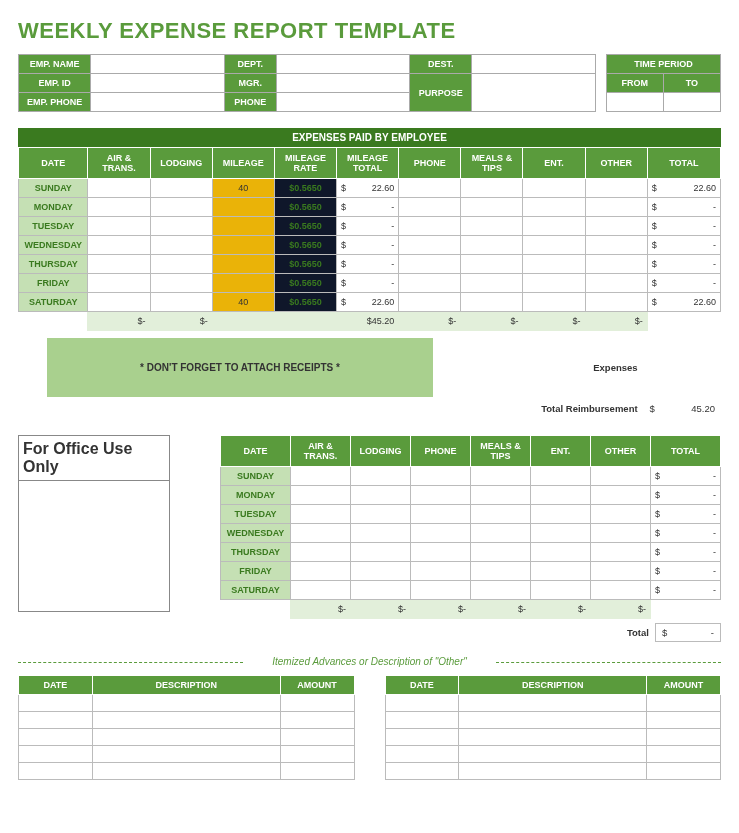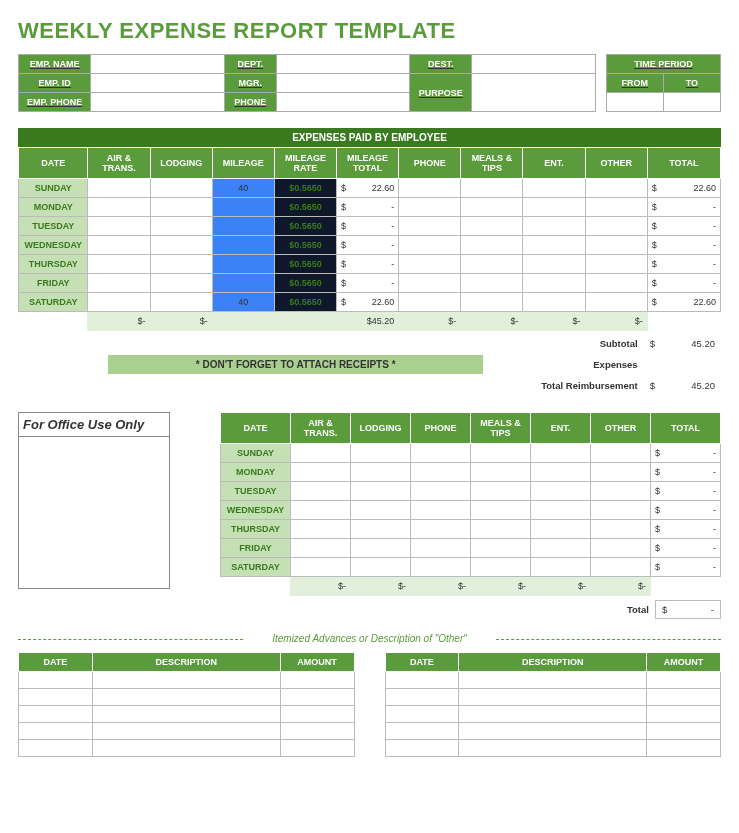--- a/index.html
+++ b/index.html
@@ -75,21 +75,21 @@
     color: #3a7a1f;
     font-weight: bold;
     font-size: 9px;
   }
   .exp-table .ratecell {
     background: #0f172a;
     color: #3a7a1f;
     font-weight: bold;
   }
   .exp-table .milecell {
-    background: #3b82f6;
+    background: #eab308;
   }
   .exp-table .money {
     text-align: right;
     padding: 0 4px;
     position: relative;
   }
   .money .dollar { float:left; }
   .sumrow td {
     background: #e2efda;
     border: 1px solid #e2efda;
@@ -97,40 +97,39 @@
     font-size: 9px;
     text-align:right;
     padding: 0 4px;
   }
   .reminder {
     background: #a9d08e;
     color: #333;
     font-weight: bold;
     text-align: center;
     font-size: 10px;
-    padding: 4px 0;
+    padding: 24px 0;
   }
   .subrow td {
     font-size: 9.5px;
     font-weight: bold;
     text-align: right;
     padding: 3px 6px;
     border: none;
   }
   .office-box {
     border: 1px solid #888;
     width: 150px;
     height: 175px;
     display: inline-block;
     vertical-align: top;
   }
   .office-box .office-hdr {
-    font-style: italic;
-    font-weight: bold;
-    font-size: 13px;
+    font-weight: bold;
+    font-size: 16px;
     padding: 4px;
     border-bottom: 1px solid #888;
   }
   .divider-row {
     color: #5a9b3c;
     font-style: italic;
     font-size: 10px;
     text-align: center;
     padding: 4px 0;
     position: relative;
@@ -158,21 +157,21 @@
   .itemized-table td {
     border: 1px solid #bbb;
     height: 16px;
   }
 </style>
 </head>
 <body>
 
 <h1>WEEKLY EXPENSE REPORT TEMPLATE</h1>
 
-<table class="info-table" style="width:100%;text-decoration:underline;">
+<table class="info-table" style="width:100%;">
   <tbody>
       <tr>
     <td class="hdr" style="width:70px">EMP. NAME</td>
     <td class="val" style="width:130px"></td>
     <td class="hdr" style="width:50px">DEPT.</td>
     <td class="val" style="width:130px"></td>
     <td class="hdr" style="width:60px">DEST.</td>
     <td class="val" rowspan="1" style="width:120px"></td>
     <td style="border:none;width:10px"></td>
     <td class="hdr" colspan="2">TIME PERIOD</td>
@@ -337,26 +336,20 @@
     <td><span class="dollar">$</span><span>-</span></td>
     <td><span class="dollar">$</span><span>-</span></td>
     <td><span class="dollar">$</span><span>-</span></td>
     <td style="background:#fff;border:none"></td>
   </tr>
 </tbody>
   </table>
 
 <table style="width:100%;margin-top:4px">
   <tbody>
-      <tr class="subrow">
-    <td style="width:12%"></td>
-    <td style="width:55%"></td>
-    <td style="width:22%">Subtotal</td>
-    <td style="width:11%;font-weight:normal"><span style="float:left">$</span><span>45.20</span></td>
-  </tr>
   <tr class="subrow">
     <td></td>
     <td>
           <div class="reminder">* DON'T FORGET TO ATTACH RECEIPTS *</div>
         </td>
     <td>Expenses</td>
     <td></td>
   </tr>
   <tr class="subrow">
     <td></td>

